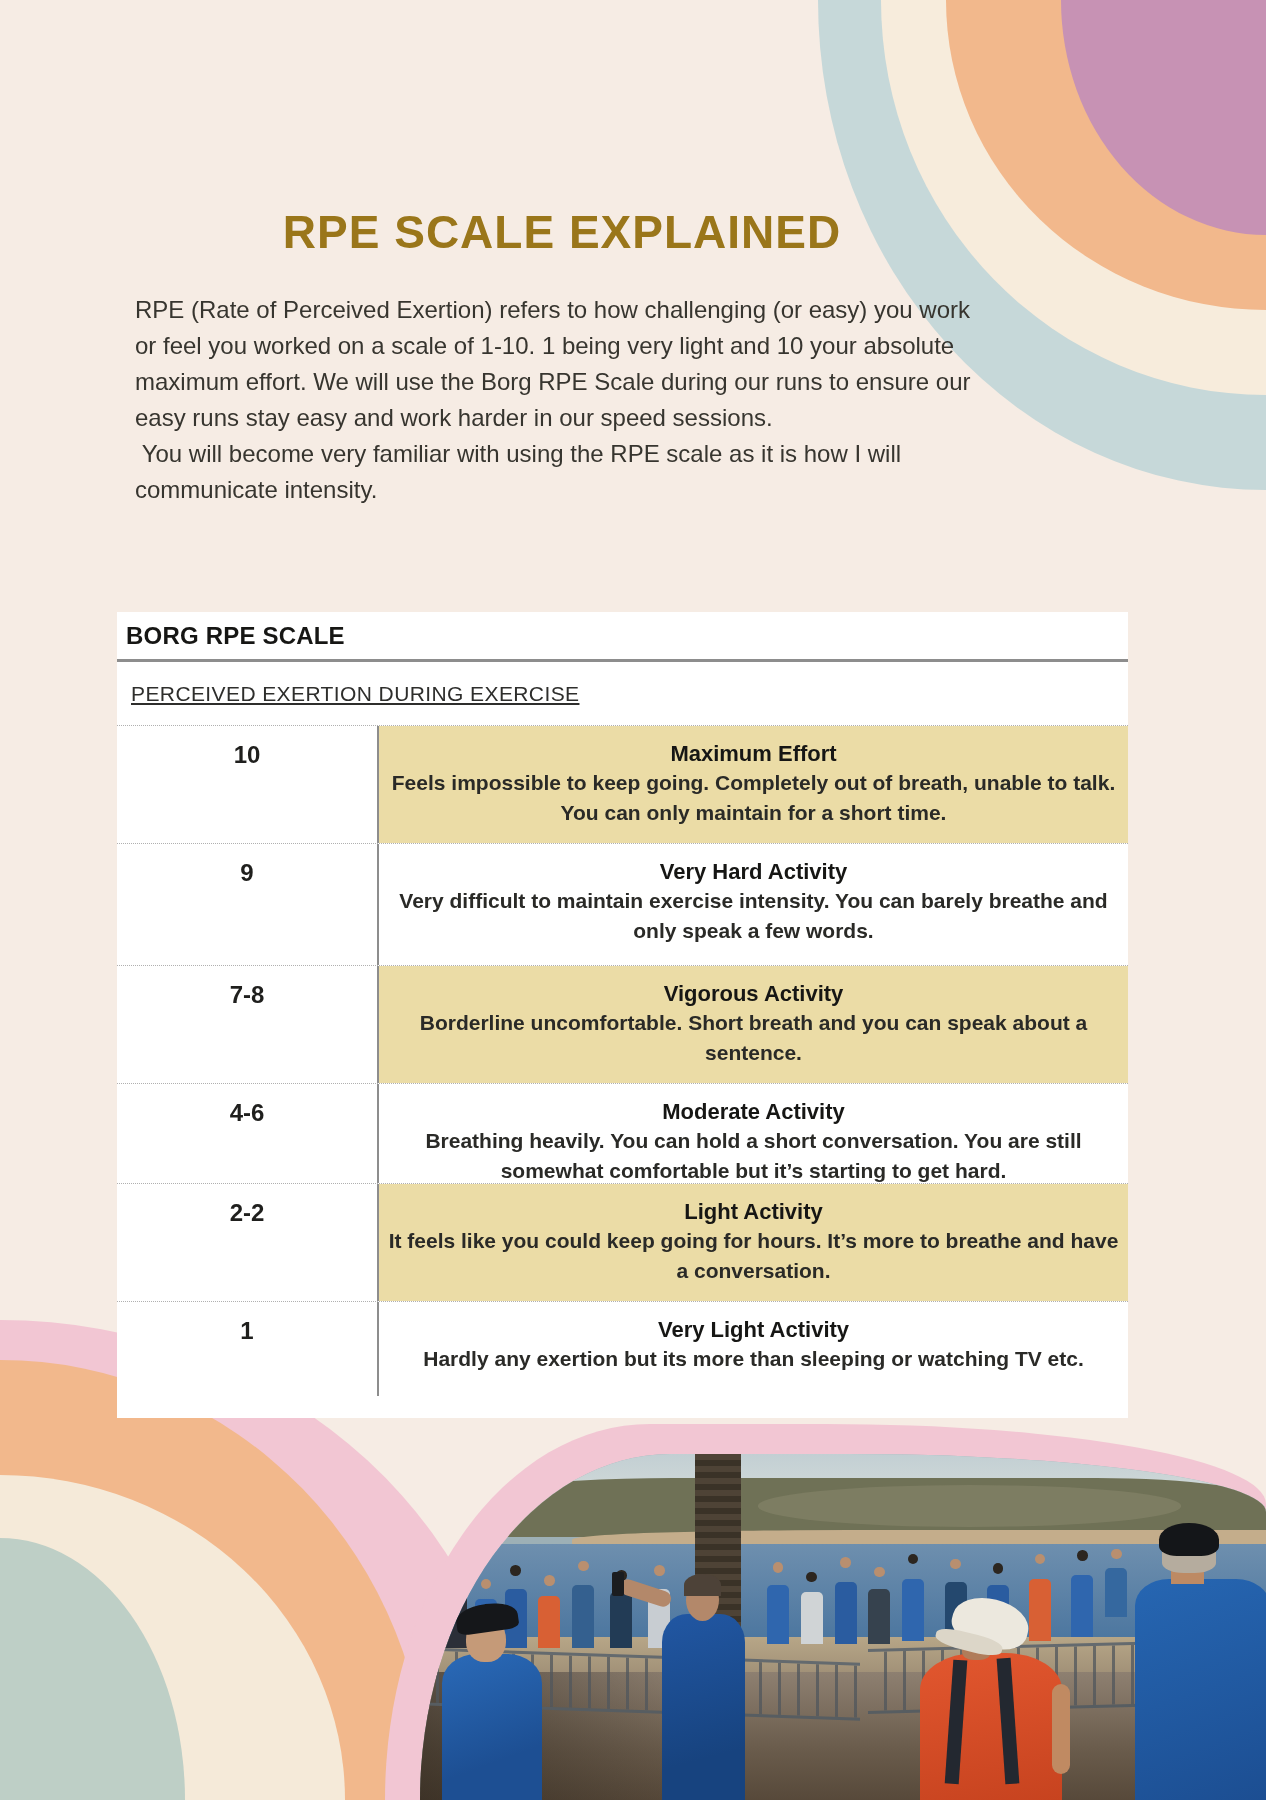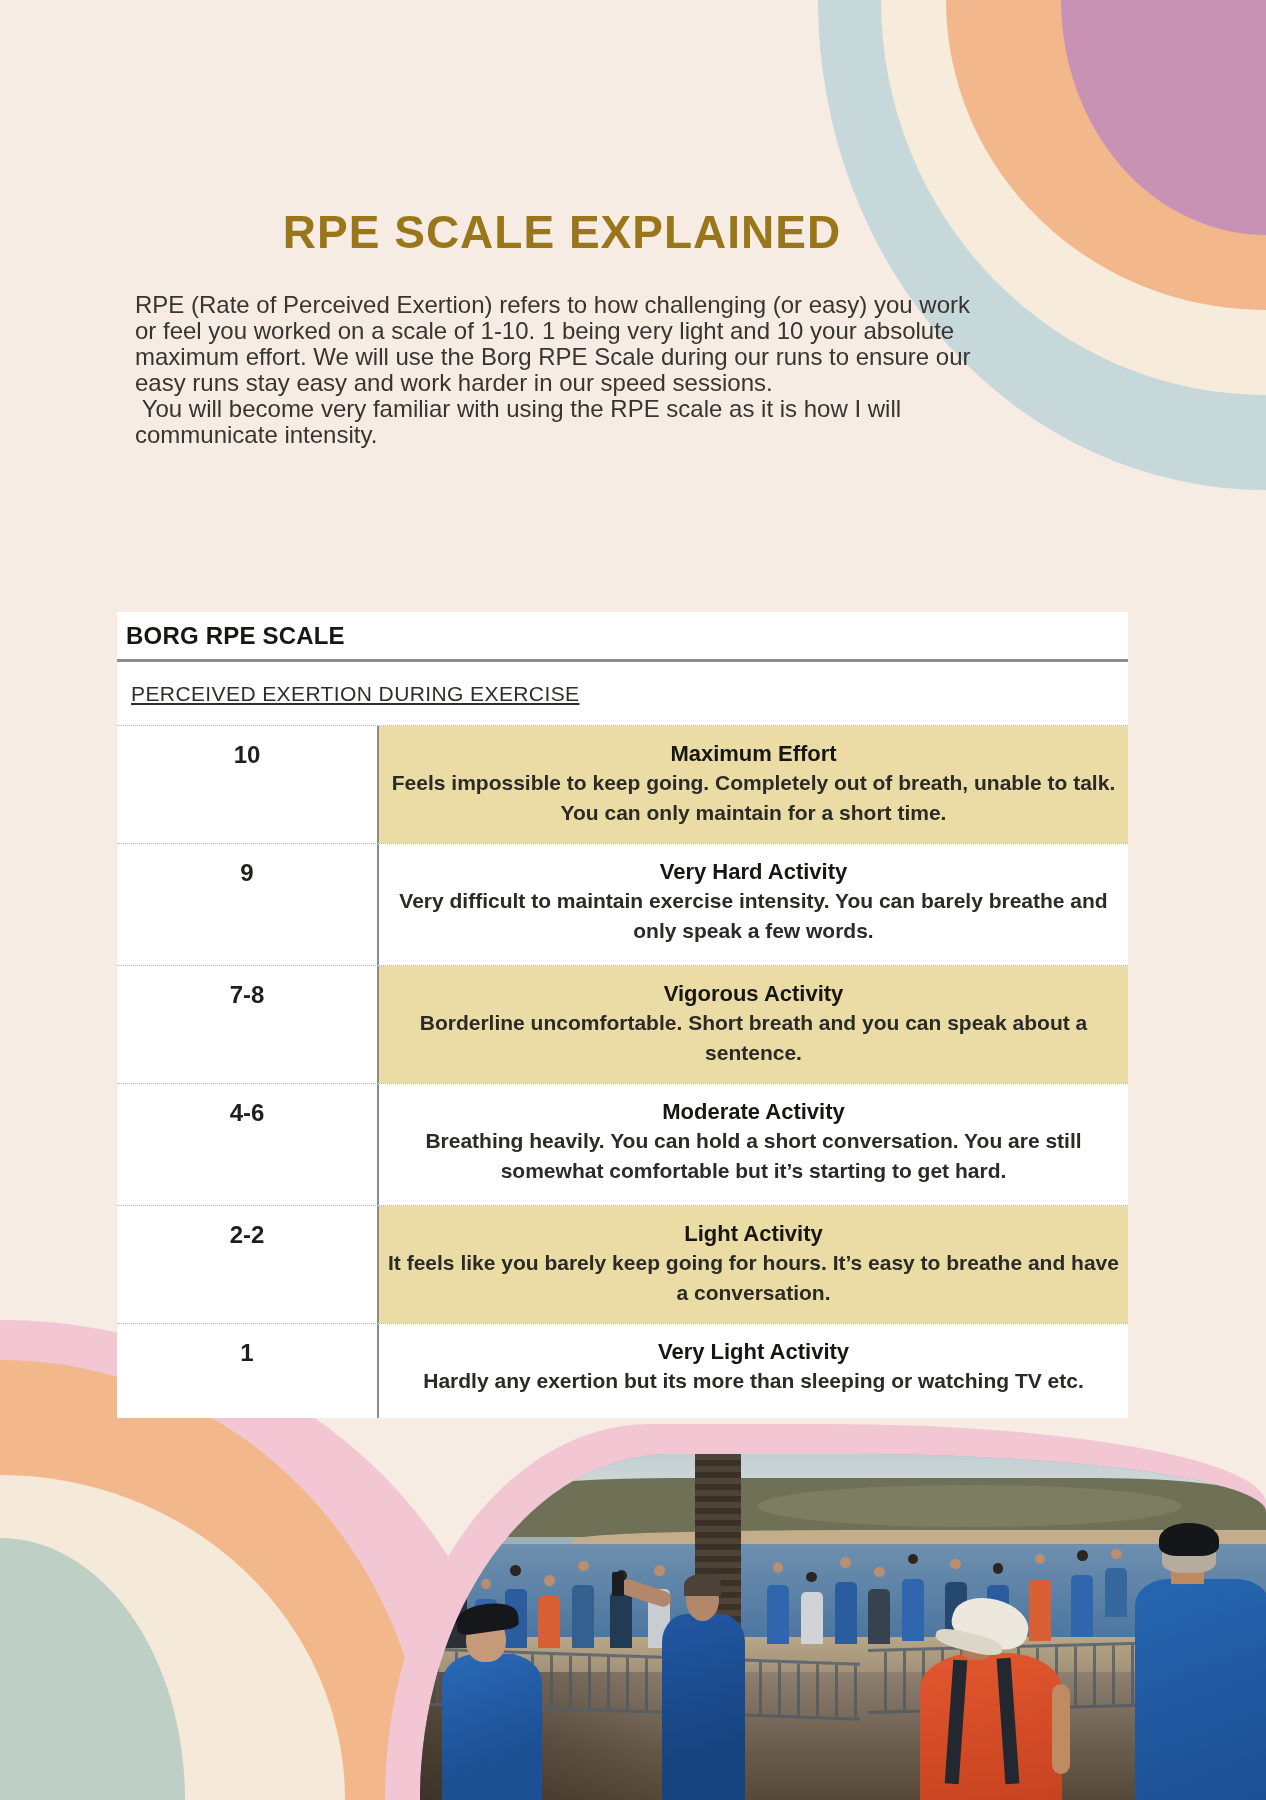--- a/index.html
+++ b/index.html
@@ -19,42 +19,42 @@
   .bl-teal  {left:-185px; top:1538px; width:370px;  height:524px; background:#becfc6;}
 
   
   .title{
     position:absolute; left:133px; top:204px; width:858px; margin:0;
     text-align:center; font-size:46px; line-height:56px; font-weight:bold;
     letter-spacing:1px; color:#9a761a;
   }
   .intro{
     position:absolute; left:135px; top:292px; width:846px;
-    font-size:24px; line-height:26px; color:#37352f;
+    font-size:24px; line-height:36px; color:#37352f;
   }
   .intro p{margin:0;}
   .intro p.p2{white-space:pre-wrap;}
 
   
   .card{position:absolute; left:117px; top:612px; width:1011px; height:806px; background:#ffffff; color:#1f1f1d;}
   .card-title{
     height:47px; display:flex; align-items:center; padding-left:9px;
     font-size:24px; font-weight:bold; letter-spacing:0.2px; color:#161614;
   }
   .thead{display:flex; height:63px; border-top:3px solid #8d8d8d; align-items:center;}
   .c1{width:262px; box-sizing:border-box; border-right:2px solid #8d8d8d; flex:none;}
   .c2{flex:1; min-width:0;}
   .thead .c1{height:100%; display:flex; align-items:center; justify-content:center;
     font-size:22px; font-weight:bold; letter-spacing:0.3px;}
   .thead .c2{padding-left:14px; font-size:21px; letter-spacing:0.4px; color:#2e2e2c;text-decoration:underline;}
   .tbody .trow{display:flex; border-top:1px dotted #b0b0b0; box-sizing:border-box;}
   .tbody .trow:nth-child(1){height:118px;}
   .tbody .trow:nth-child(2){height:122px;}
   .tbody .trow:nth-child(3){height:118px;}
-  .tbody .trow:nth-child(4){height:122px;}
+  .tbody .trow:nth-child(4){height:100px;}
   .tbody .trow:nth-child(5){height:118px;}
   .tbody .trow:nth-child(6){height:95px;}
   .trow .c1{display:flex; justify-content:center; padding-top:15px;
     font-size:24px; font-weight:bold;}
   .trow .c2{box-sizing:border-box; padding:13px 4px 0; text-align:center;}
   .trow.highlighted .c2{background:#ebdca6;}
   .dtitle{font-size:22px; font-weight:bold; line-height:29px; color:#161614;}
   .dtext{font-size:21px; line-height:30px; color:#2a2a27;font-weight:bold;}
 
   
@@ -178,21 +178,21 @@
     <div class="c2">
       <div class="dtitle">Moderate Activity</div>
       <div class="dtext">Breathing heavily. You can hold a short conversation. You are still somewhat comfortable but it’s starting to get hard.</div>
     </div>
   </div>
 
   <div class="trow highlighted">
     <div class="c1">2-2</div>
     <div class="c2">
       <div class="dtitle">Light Activity</div>
-      <div class="dtext">It feels like you barely keep going for hours. It’s easy to breathe and have a conversation.</div>
+      <div class="dtext">It feels like you could keep going for hours. It’s more to breathe and have a conversation.</div>
     </div>
   </div>
 
   <div class="trow">
     <div class="c1">1</div>
     <div class="c2">
       <div class="dtitle">Very Light Activity</div>
       <div class="dtext">Hardly any exertion but its more than sleeping or watching TV etc.</div>
     </div>
   </div>

